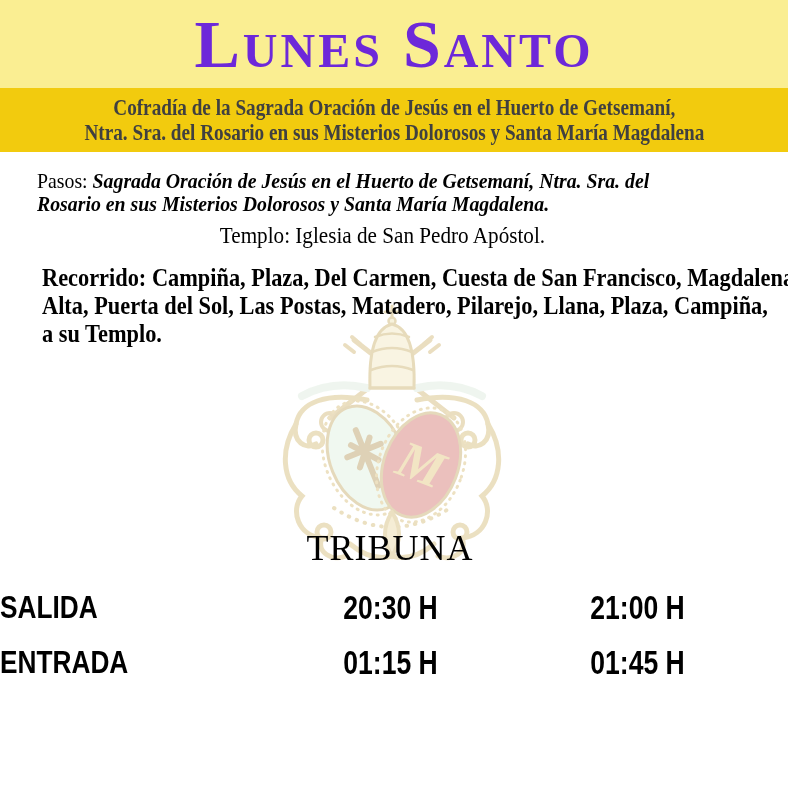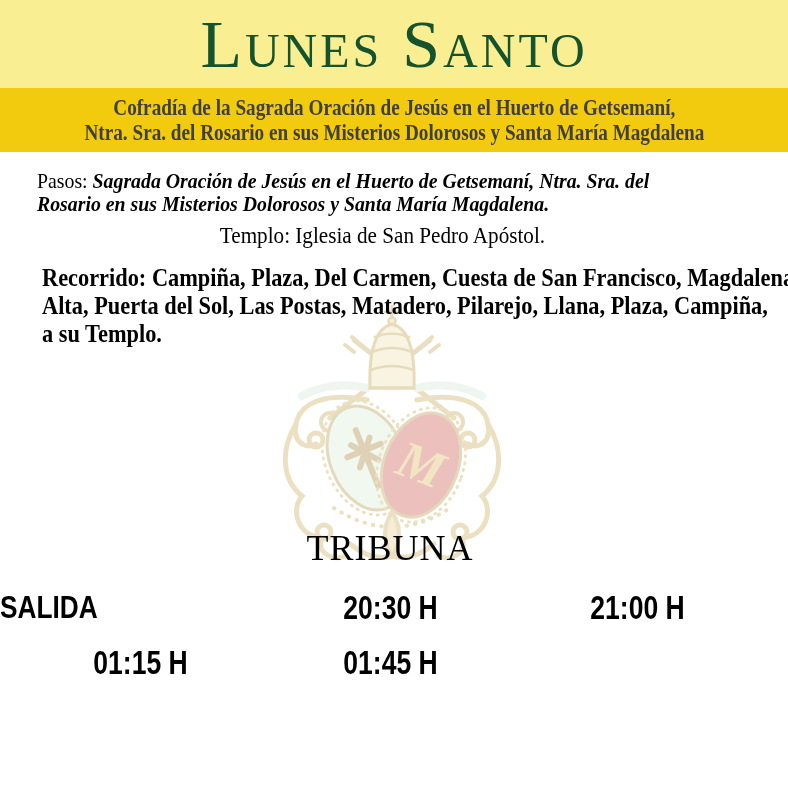--- a/index.html
+++ b/index.html
@@ -8,22 +8,22 @@
     position:relative; width:788px; height:788px; background:#ffffff;
     overflow:hidden; font-family:"Liberation Serif", serif; color:#000;
   }
 
   
   .band-title {
     position:absolute; top:0; left:0; width:788px; height:88px;
     background:#FAEE92; display:flex; align-items:center; justify-content:center;
   }
   .band-title h1 {
-    font-variant:small-caps; font-weight:normal; font-size:68px;
-    letter-spacing:3px; color:#14532d; line-height:1; white-space:nowrap;
+    font-variant:small-caps; font-weight:bold; font-size:68px;
+    letter-spacing:3px; color:#6d28d9; line-height:1; white-space:nowrap;
   }
   .band-cofradia {
     position:absolute; top:88px; left:0; width:788px; height:64px;
     background:#F2CB0E; text-align:center; padding-top:7px;
     color:#404040; font-weight:bold;
   }
   .cof-line { font-size:24px; line-height:25px; white-space:nowrap; }
   .cof-line > span { display:inline-block; transform:scaleX(0.8); transform-origin:50% 50%; }
 
   
@@ -150,18 +150,19 @@
     <div class="srow header">
       <div class="hcell"></div>
       <div class="hcell">TRIBUNA</div>
     </div>
     <div class="srow data">
       <div class="lcell"><span>SALIDA</span></div>
       <div class="tcell"><span>20:30 H</span></div>
       <div class="tcell"><span>21:00 H</span></div>
     </div>
     <div class="srow data">
+      <div class="lcell"><span>ENTRADA</span></div>
       <div class="tcell"><span>01:15 H</span></div>
       <div class="tcell"><span>01:45 H</span></div>
     </div>
   </section>
 
 </div>
 
 </body></html>

